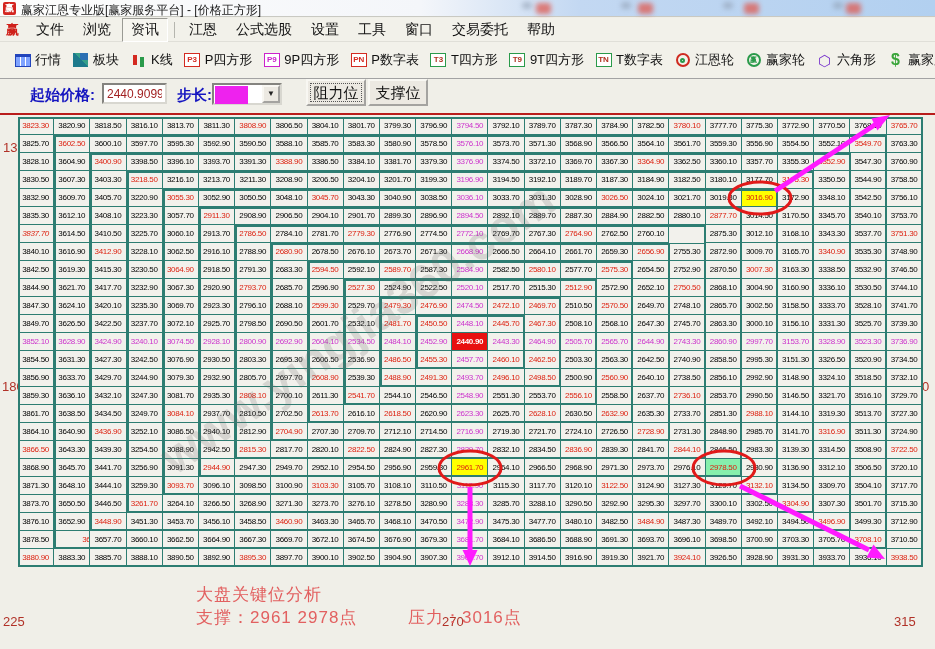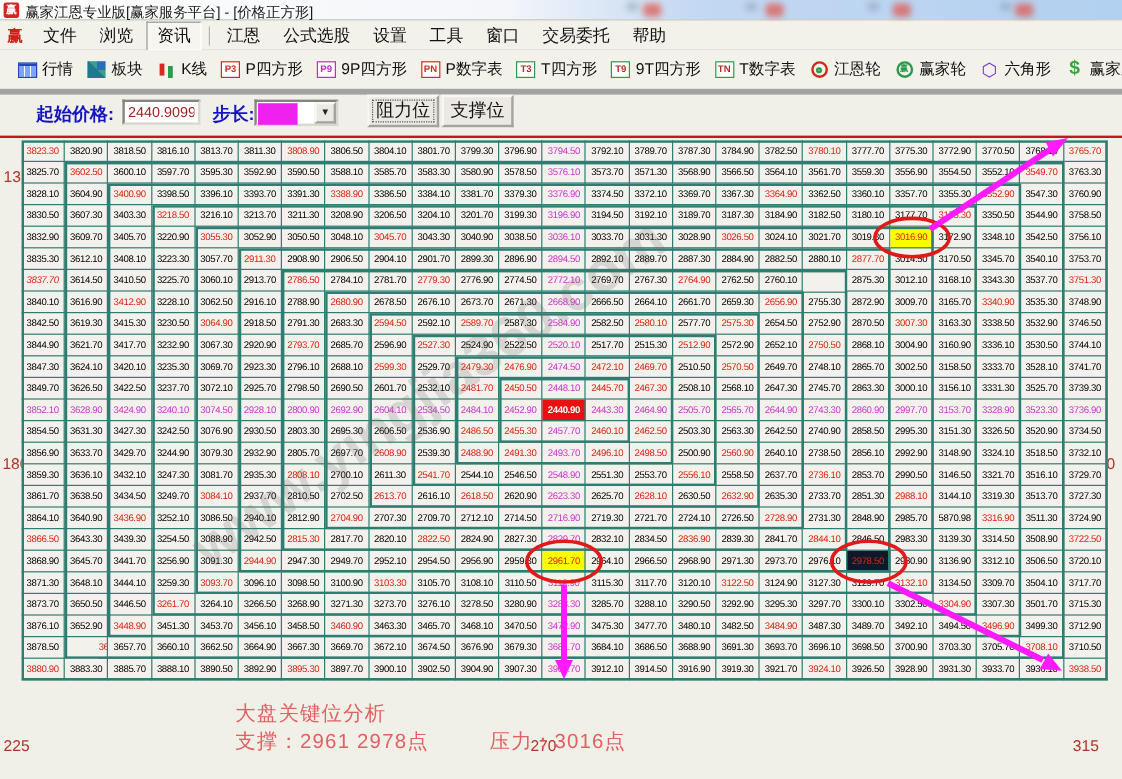--- a/index.html
+++ b/index.html
@@ -22,21 +22,21 @@
   #menubar{position:absolute;left:0;top:18px;width:935px;height:24px;background:#f2f1ea;
     display:flex;align-items:center;border-bottom:1px solid #e0dfd8;}
   #menubar .mlogo{width:15px;height:15px;margin:0 8px 0 5px;background:#f2f1ea;color:#cf201a;
     font-size:13px;font-weight:bold;line-height:15px;text-align:center;}
   .menu-item{font-size:14px;color:#111;padding:2px 8px;margin-right:3px;white-space:nowrap;cursor:default;}
   .menu-item.active{border:1px solid #9a9a94;border-right-color:#fff;border-bottom-color:#fff;background:#f6f5ef;}
   .menu-sep{width:1px;height:16px;background:#b5b5ae;margin:0 6px 0 3px;}
 
   
   #toolbar{position:absolute;left:0;top:42px;width:935px;height:37px;background:#f2f1ea;
-    display:flex;align-items:center;border-bottom:5px solid #a3a3a3;padding-left:8px;}
+    display:flex;align-items:center;border-bottom:1px solid #a3a3a3;padding-left:8px;}
   #toolbar .tbsep{width:1px;height:24px;background:#c4c4bc;margin-right:6px;}
   .tool-item{display:flex;align-items:center;margin-right:11px;cursor:default;}
   .tool-item .ticon{width:17px;height:16px;margin-right:4px;display:flex;align-items:center;justify-content:center;}
   .tool-item .tlabel{font-size:13px;color:#111;white-space:nowrap;}
   .badge{font-size:8px;font-weight:bold;width:16px;height:14px;line-height:12px;text-align:center;background:#fff;}
   .icon-table{width:16px;height:13px;border:1px solid #2244bb;
     background:linear-gradient(#2244bb 2px,transparent 2px),
     repeating-linear-gradient(to right,#7fa3ff 0 4px,#fff 4px 5px);}
   .icon-blocks{width:15px;height:14px;background:
     linear-gradient(45deg,#1d7a8c 48%,#1d7a8c 52%,transparent 0),
@@ -680,21 +680,21 @@
       <div class="cell">2714.50</div>
       <div class="cell" style="color: rgb(204, 51, 204);">2716.90</div>
       <div class="cell">2719.30</div>
       <div class="cell">2721.70</div>
       <div class="cell">2724.10</div>
       <div class="cell">2726.50</div>
       <div class="cell" style="color: rgb(221, 34, 17);">2728.90</div>
       <div class="cell">2731.30</div>
       <div class="cell">2848.90</div>
       <div class="cell">2985.70</div>
-      <div class="cell">5870.98</div>
+      <div class="cell">3141.70</div>
       <div class="cell" style="color: rgb(221, 34, 17);">3316.90</div>
       <div class="cell">3511.30</div>
       <div class="cell">3724.90</div>
       <div class="cell" style="color: rgb(221, 34, 17);">3866.50</div>
       <div class="cell">3643.30</div>
       <div class="cell">3439.30</div>
       <div class="cell">3254.50</div>
       <div class="cell">3088.90</div>
       <div class="cell">2942.50</div>
       <div class="cell" style="color: rgb(221, 34, 17);">2815.30</div>
@@ -728,21 +728,21 @@
       <div class="cell">2954.50</div>
       <div class="cell">2956.90</div>
       <div class="cell">2959.30</div>
       <div class="cell" style="color: rgb(221, 34, 17); background: rgb(255, 255, 0);">2961.70</div>
       <div class="cell">2964.10</div>
       <div class="cell">2966.50</div>
       <div class="cell">2968.90</div>
       <div class="cell">2971.30</div>
       <div class="cell">2973.70</div>
       <div class="cell">2976.10</div>
-      <div class="cell" style="color: rgb(221, 34, 17); background: #0f172a;">2978.50</div>
+      <div class="cell" style="color: rgb(221, 34, 17); background: #86efac;">2978.50</div>
       <div class="cell">2980.90</div>
       <div class="cell">3136.90</div>
       <div class="cell">3312.10</div>
       <div class="cell">3506.50</div>
       <div class="cell">3720.10</div>
       <div class="cell">3871.30</div>
       <div class="cell">3648.10</div>
       <div class="cell">3444.10</div>
       <div class="cell">3259.30</div>
       <div class="cell" style="color: rgb(221, 34, 17);">3093.70</div>

